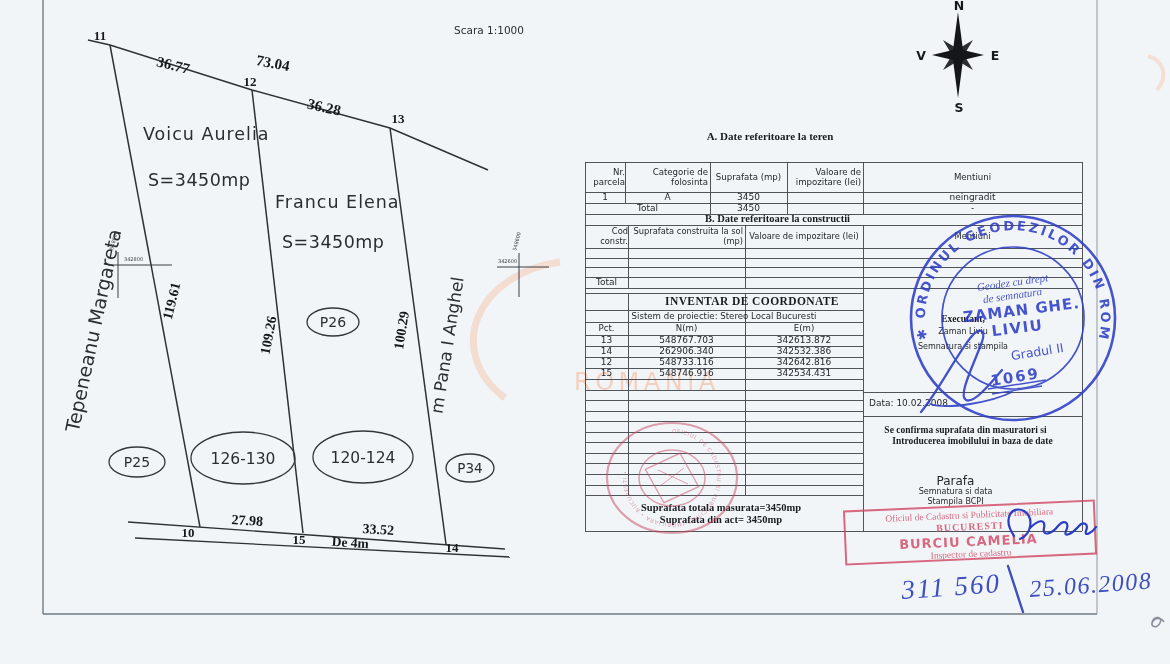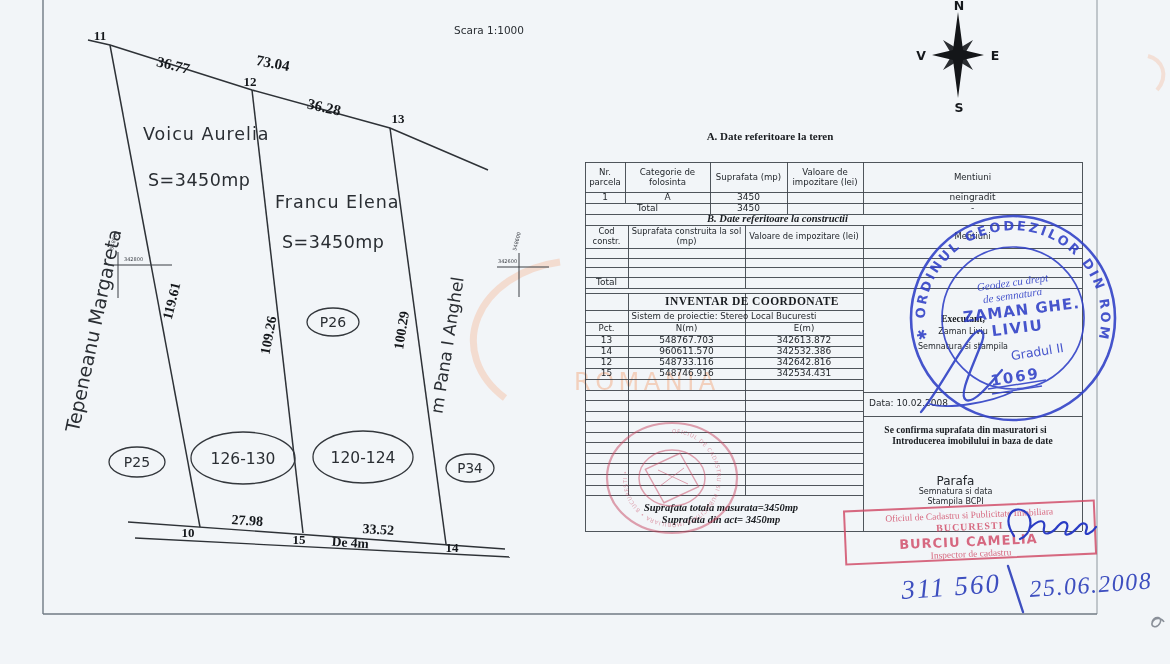--- a/index.html
+++ b/index.html
@@ -9,25 +9,25 @@
   svg text{user-select:none;}
   .t-cad{font-family:"DejaVu Sans",sans-serif;fill:#2a2e33;}
   .t-dim{font-family:"Liberation Serif",serif;font-weight:700;fill:#15181c;}
   .t-tiny{font-family:"DejaVu Sans",sans-serif;fill:#3a3e44;font-size:5px;}
   
   .ln{position:absolute;background:#41464d;opacity:.92;}
   .emptyrows{position:absolute;background:repeating-linear-gradient(to bottom,
       transparent 0,transparent 9.55px,#41464d 9.55px,#41464d 10.55px);opacity:.92;}
   
   .cell{position:absolute;display:flex;align-items:center;justify-content:center;
-        text-align:center;color:#24282d;line-height:1.18;}
+        text-align:right;color:#24282d;line-height:1.18;}
   .cell.left{justify-content:flex-start;text-align:left;}
   .f8{font-size:8.3px;} .f85{font-size:8.6px;} .f9{font-size:9px;}
   .serifb{font-family:"Liberation Serif",serif;font-weight:700;color:#191c20;}
-  .f10{font-size:10.5px;font-style:italic;} .f11{font-size:11px;} .f12{font-size:11.5px;letter-spacing:.4px;padding-left:28px;}
+  .f10{font-size:10.5px;} .f11{font-size:11px;} .f12{font-size:11.5px;letter-spacing:.4px;padding-left:28px;}
   .overlay{pointer-events:none;}
 </style>
 </head>
 <body>
 
 <div class="sheet">
 
   <svg class="abs" width="1170" height="664" viewBox="0 0 1170 664">
 
     <g stroke="#707a84" stroke-width="1.4">
@@ -184,21 +184,21 @@
     <div class="cell serifb f12" style="left:585px;top:294px;width:278px;height:16px">INVENTAR DE COORDONATE</div>
     <div class="cell f85" style="left:585px;top:310px;width:278px;height:12px">Sistem de proiectie: Stereo Local Bucuresti</div>
     <div class="cell f85" style="left:585px;top:322px;width:43px;height:13px">Pct.</div>
     <div class="cell f85" style="left:628px;top:322px;width:117px;height:13px">N(m)</div>
     <div class="cell f85" style="left:745px;top:322px;width:118px;height:13px">E(m)</div>
 
     <div class="cell f9" style="left:585px;top:335px;width:43px;height:11px">13</div>
     <div class="cell f9" style="left:628px;top:335px;width:117px;height:11px">548767.703</div>
     <div class="cell f9" style="left:745px;top:335px;width:118px;height:11px">342613.872</div>
     <div class="cell f9" style="left:585px;top:346px;width:43px;height:11px">14</div>
-    <div class="cell f9" style="left:628px;top:346px;width:117px;height:11px">960611.570</div>
+    <div class="cell f9" style="left:628px;top:346px;width:117px;height:11px">262906.340</div>
     <div class="cell f9" style="left:745px;top:346px;width:118px;height:11px">342532.386</div>
     <div class="cell f9" style="left:585px;top:357px;width:43px;height:11px">12</div>
     <div class="cell f9" style="left:628px;top:357px;width:117px;height:11px">548733.116</div>
     <div class="cell f9" style="left:745px;top:357px;width:118px;height:11px">342642.816</div>
     <div class="cell f9" style="left:585px;top:368px;width:43px;height:11px">15</div>
     <div class="cell f9" style="left:628px;top:368px;width:117px;height:11px">548746.916</div>
     <div class="cell f9" style="left:745px;top:368px;width:118px;height:11px">342534.431</div>
 
     <div class="cell serifb" style="left:863px;top:314px;width:200px;height:11px;font-size:9.5px">Executant,</div>
     <div class="cell" style="left:863px;top:327px;width:200px;height:10px;font-size:8px">Zaman Liviu</div>

